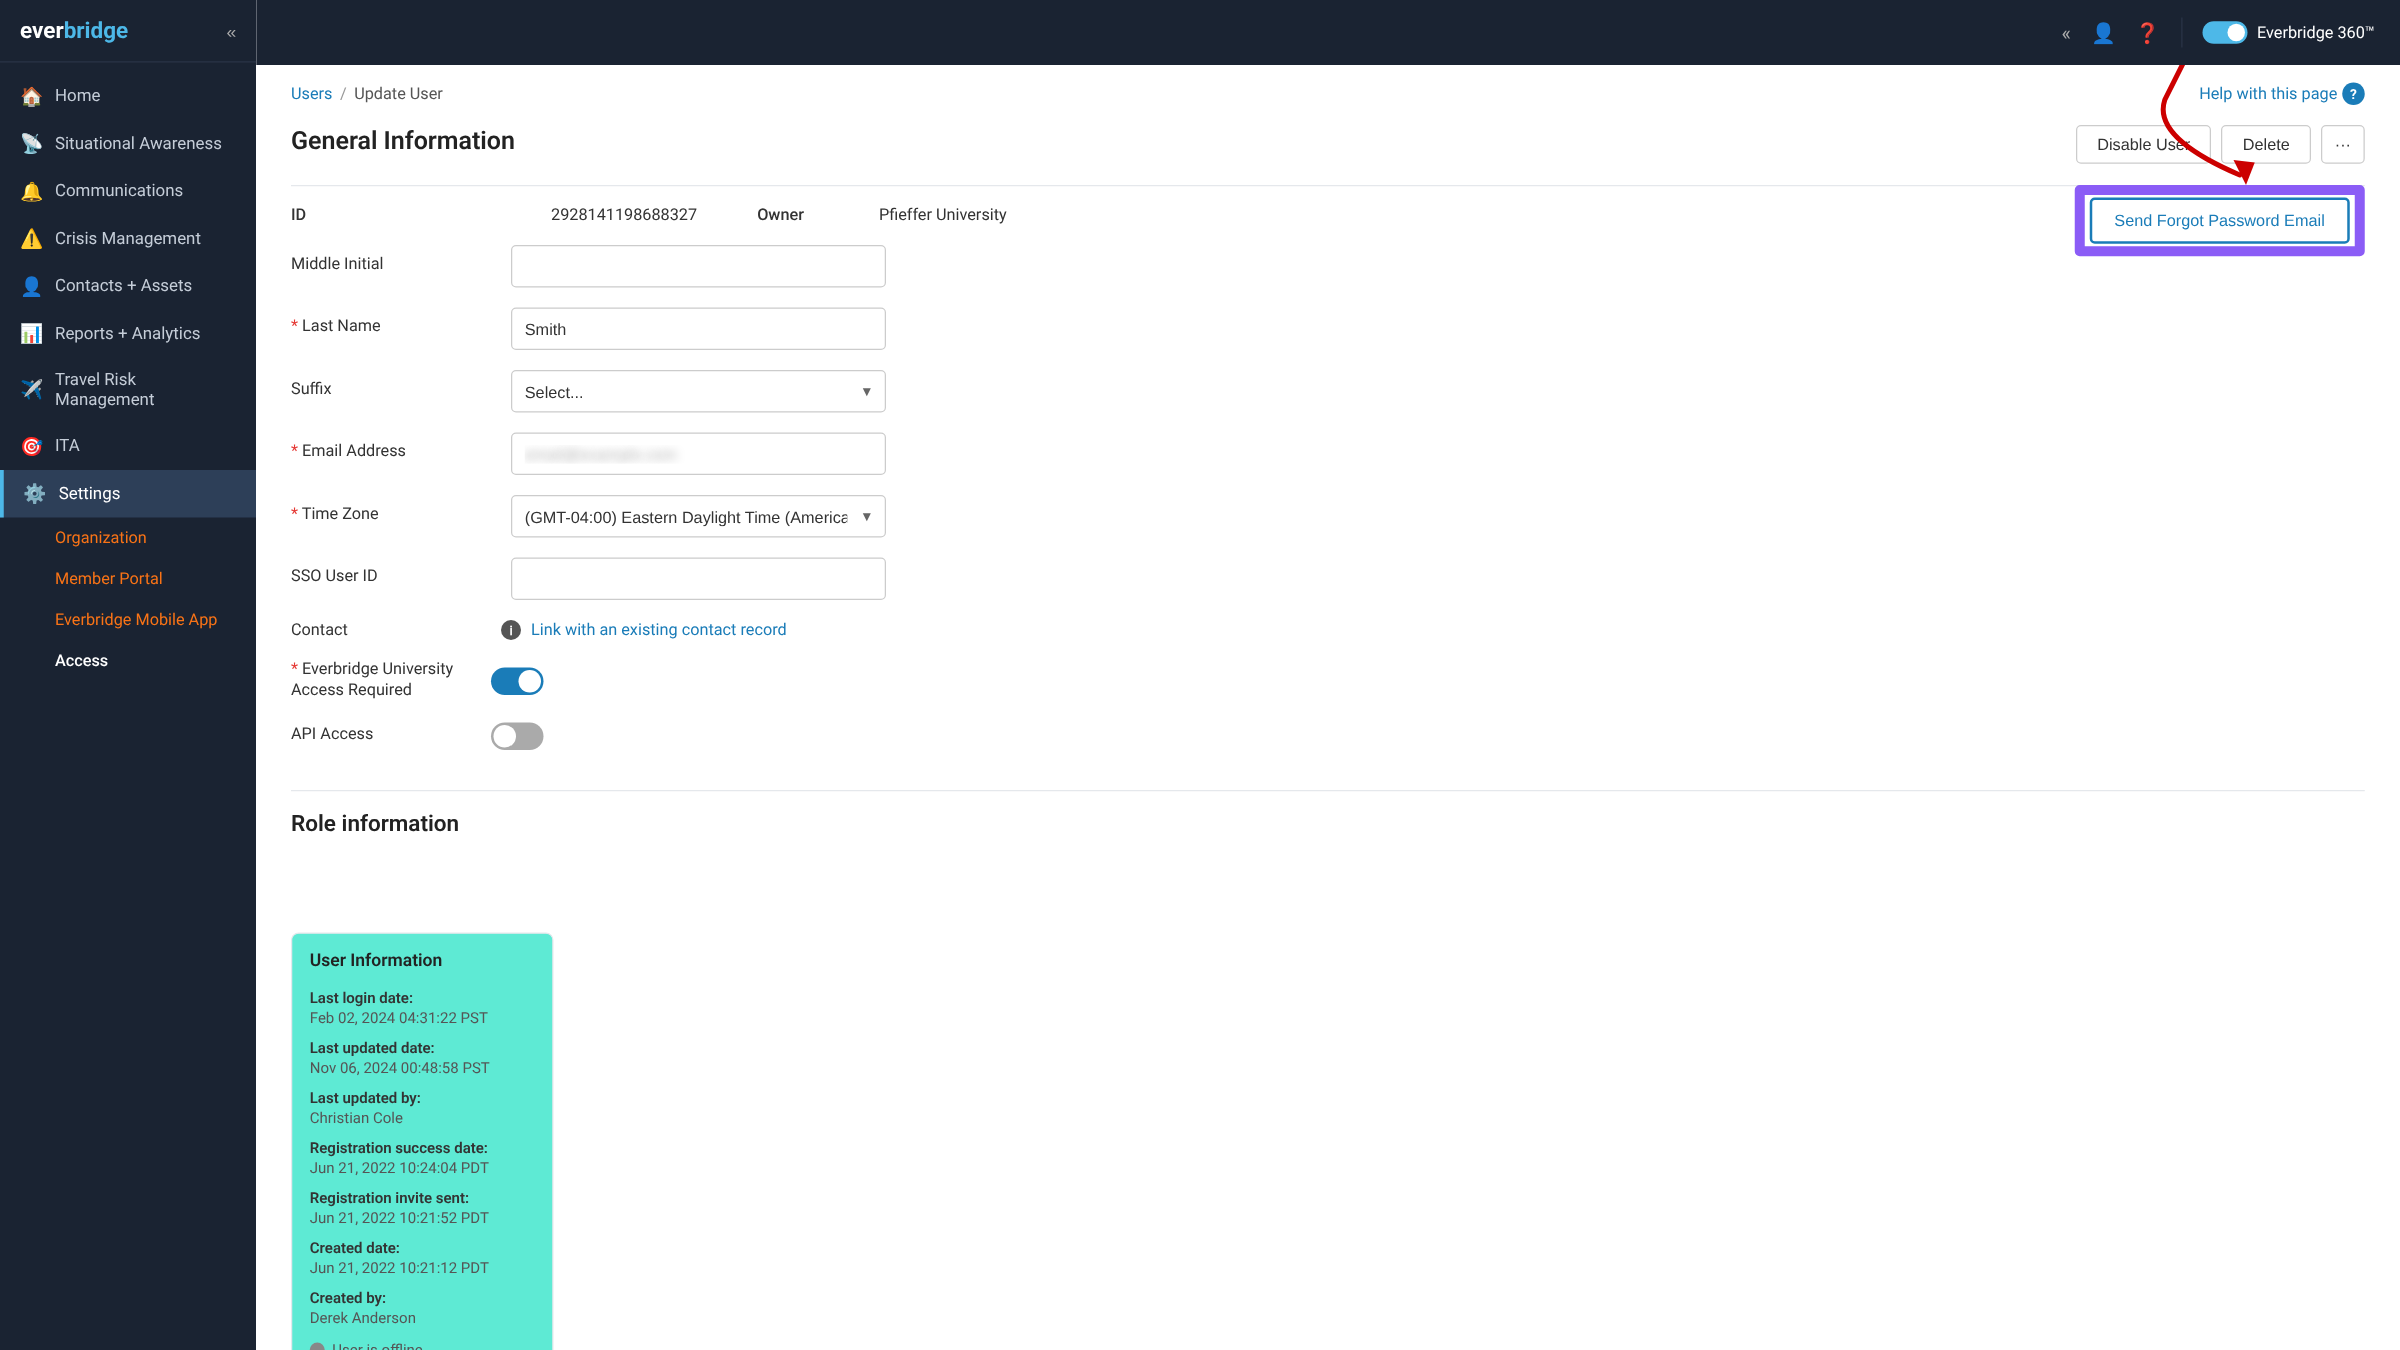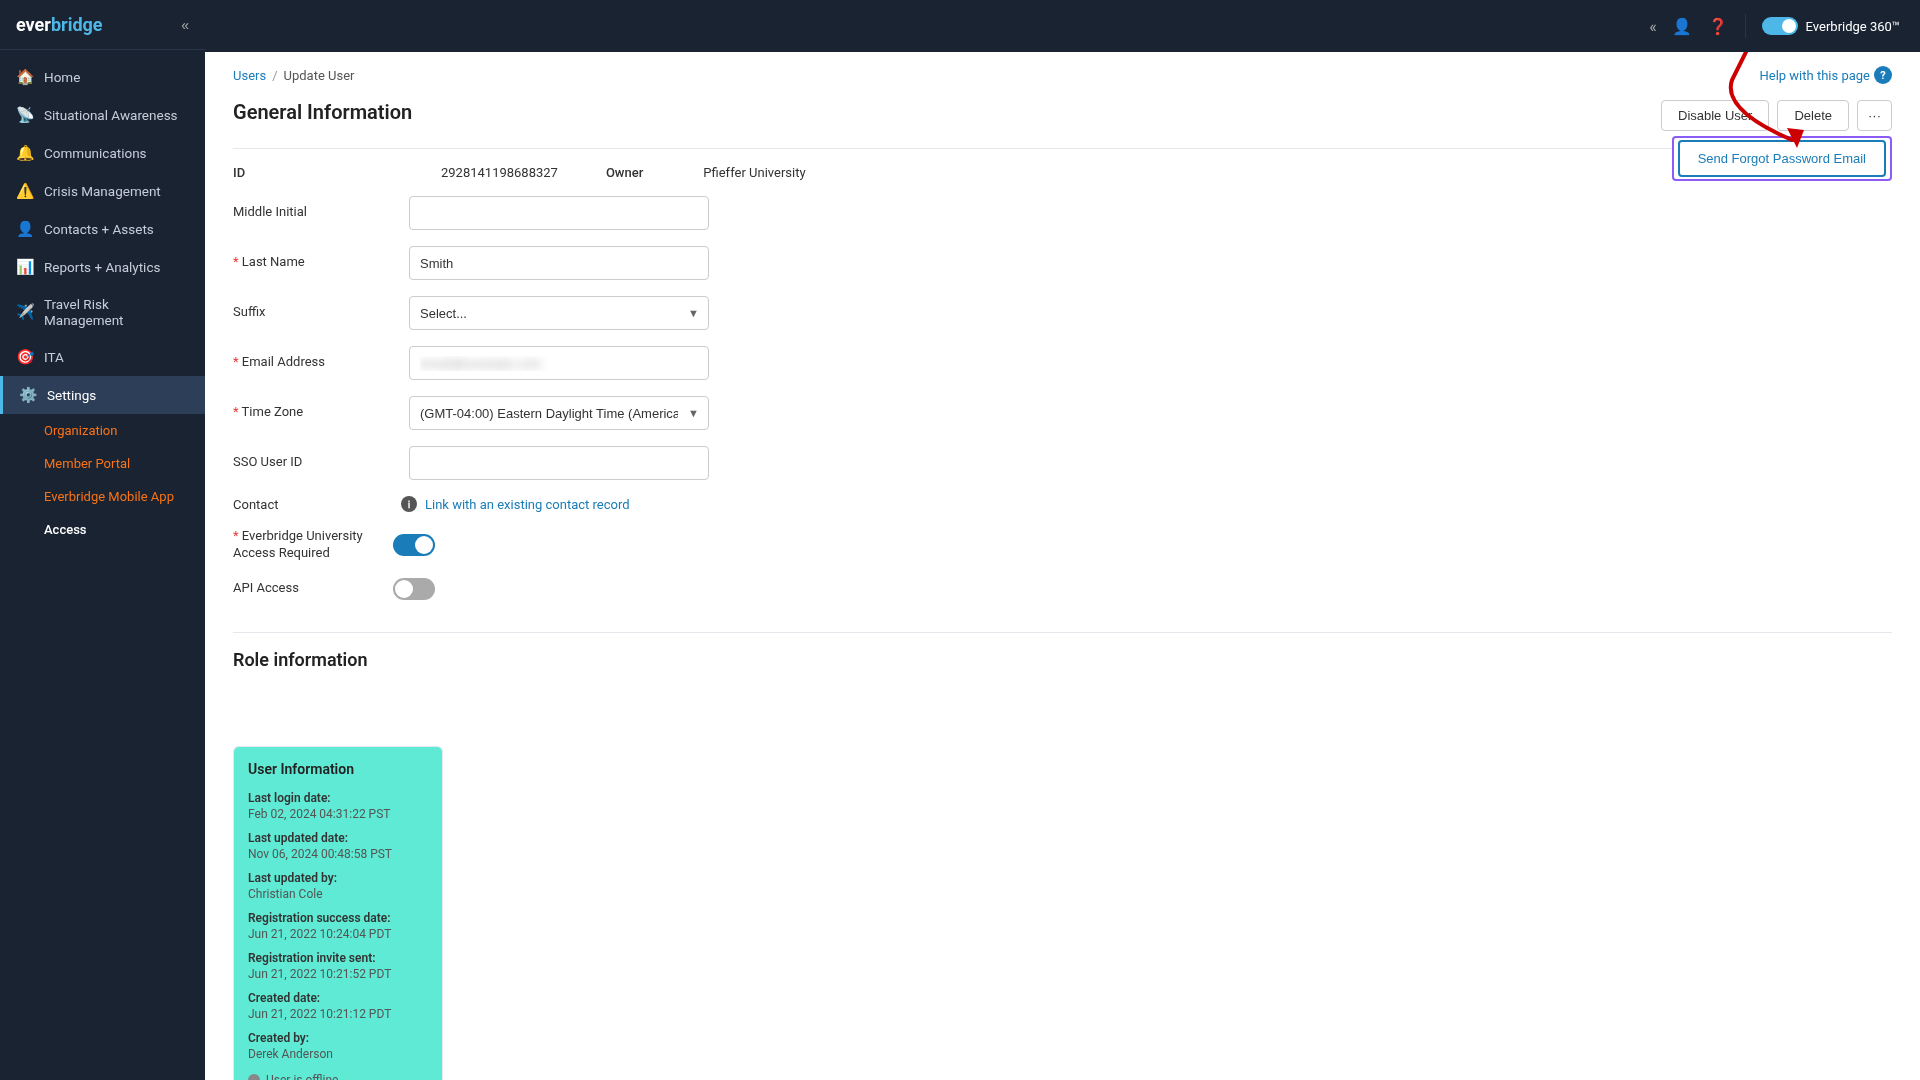--- a/index.html
+++ b/index.html
@@ -223,24 +223,24 @@
       right: -20px;
       pointer-events: none;
       z-index: 100;
     }
     .arrow-svg { width: 200px; height: 180px; }
     .dropdown-area {
       position: relative;
     }
     .send-pwd-popup {
       position: absolute;
-      top: 36px;
+      top: 48px;
       right: 0;
       background: #fff;
-      border: 2px solid #8b5cf6;
+      border: 8px solid #8b5cf6;
       border-radius: 4px;
       padding: 2px 4px;
       z-index: 20;
       white-space: nowrap;
     }
   </style>
 </head>
 <body>
 
 <div class="sidebar">

